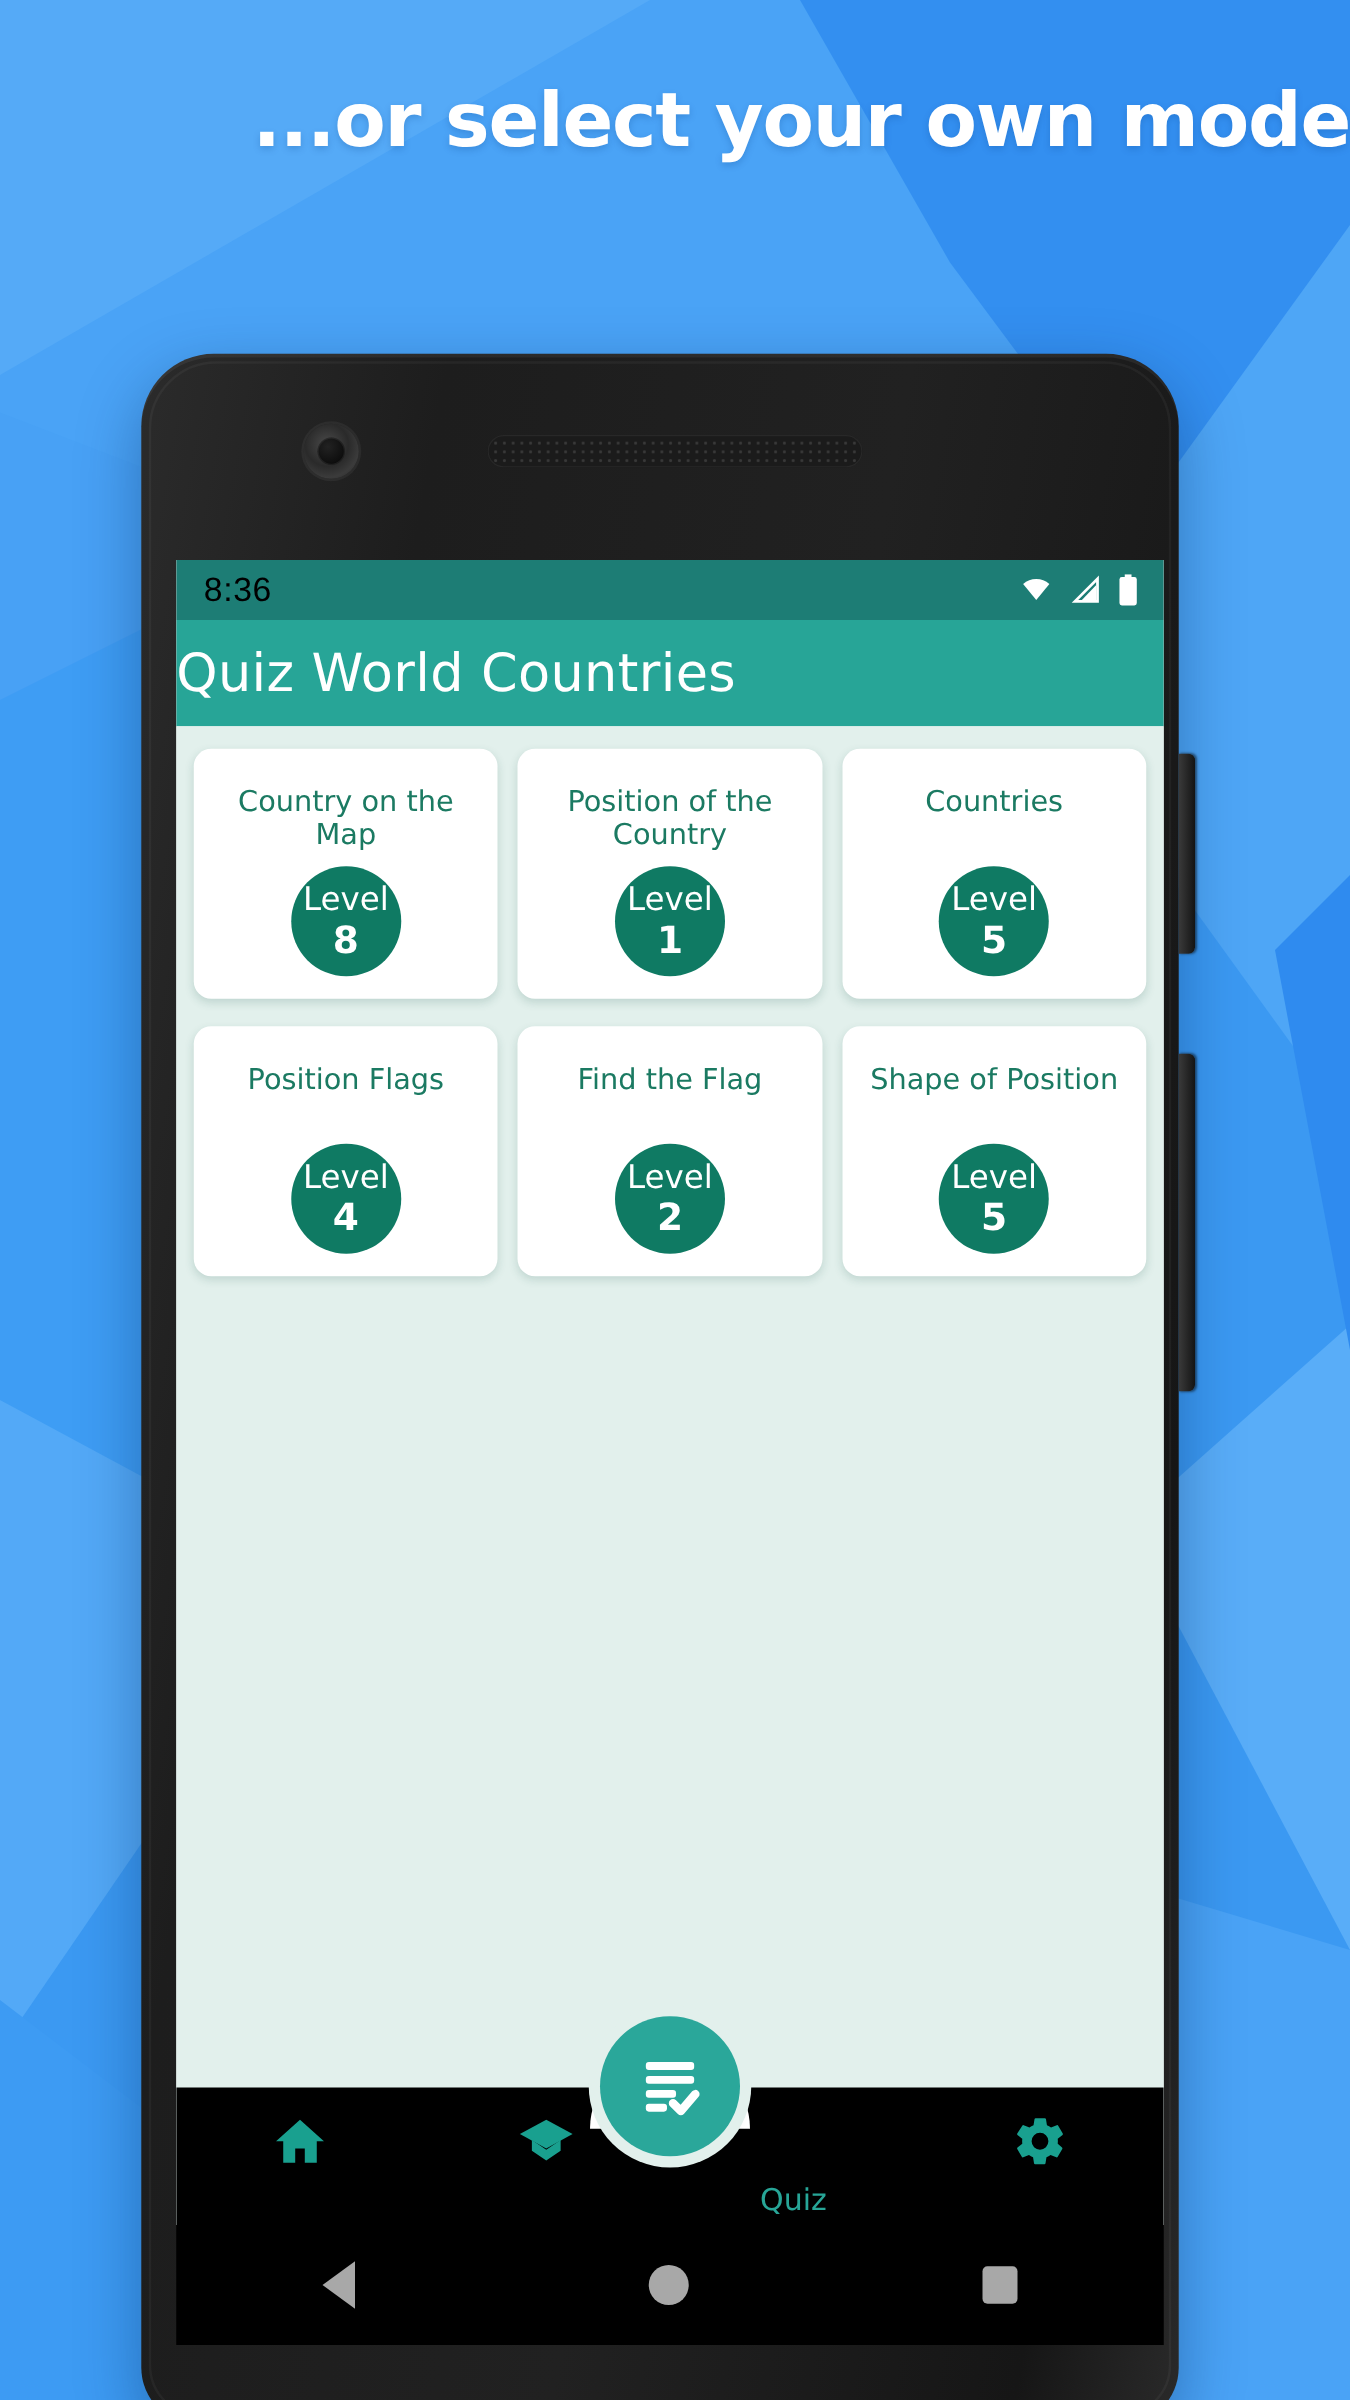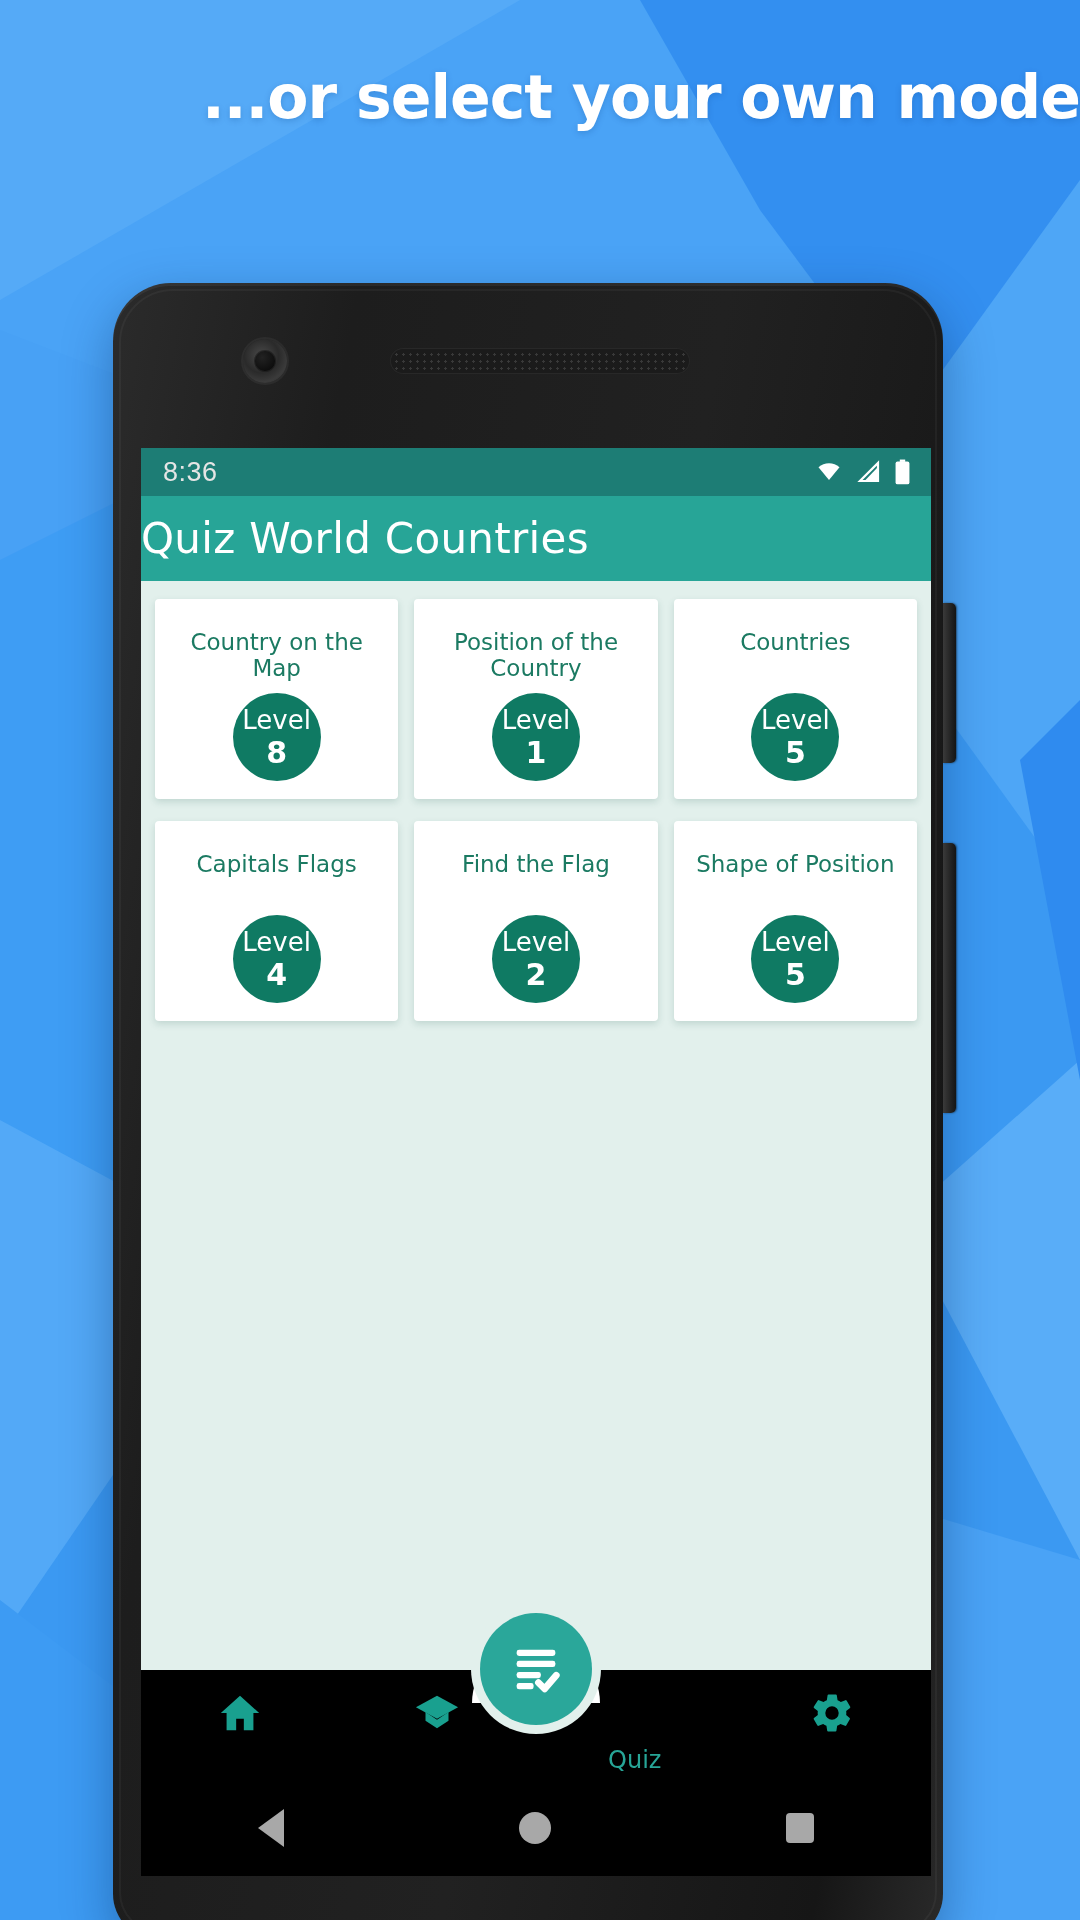--- a/index.html
+++ b/index.html
@@ -92,21 +92,21 @@
     background:#e2f0ec;
     overflow:hidden;
     z-index:5;
   }
 
   
   .statusbar{
     height:48px; background:#1d7d75;
     display:flex; align-items:center;
     padding:0 20px 0 22px;
-    color:#e5e5e5;
+    color:#000000;
   }
   .status-time{ font-size:27px; font-weight:500; letter-spacing:.5px; font-family:"Liberation Sans", sans-serif; }
   .status-icons{ margin-left:auto; display:flex; align-items:center; gap:12px; }
 
   
   .appbar{
     height:85px; background:#27a597;
     display:flex; align-items:center; justify-content:flex-start;
   }
   .appbar-title{
@@ -122,21 +122,21 @@
     background:#e2f0ec;
     padding:18px 14px 0 14px;
   }
   .grid{
     display:grid;
     grid-template-columns:repeat(3,1fr);
     gap:22px 16px;
   }
   .card{
     background:#ffffff;
-    border-radius:4px;
+    border-radius:14px;
     height:200px;
     box-shadow:0 3px 7px rgba(30,90,80,.17);
     display:flex; flex-direction:column;
     align-items:center;
     padding-top:30px;
     position:relative;
   }
   .card-title{
     color:#1b7a62;
     font-size:23px;
@@ -292,21 +292,21 @@
 
       <div class="card">
         <div class="card-title">Countries</div>
         <div class="level-badge">
           <span class="level-word">Level</span>
           <span class="level-num">5</span>
         </div>
       </div>
 
       <div class="card">
-        <div class="card-title">Capitals Flags</div>
+        <div class="card-title">Position Flags</div>
         <div class="level-badge">
           <span class="level-word">Level</span>
           <span class="level-num">4</span>
         </div>
       </div>
 
       <div class="card">
         <div class="card-title">Find the Flag</div>
         <div class="level-badge">
           <span class="level-word">Level</span>

